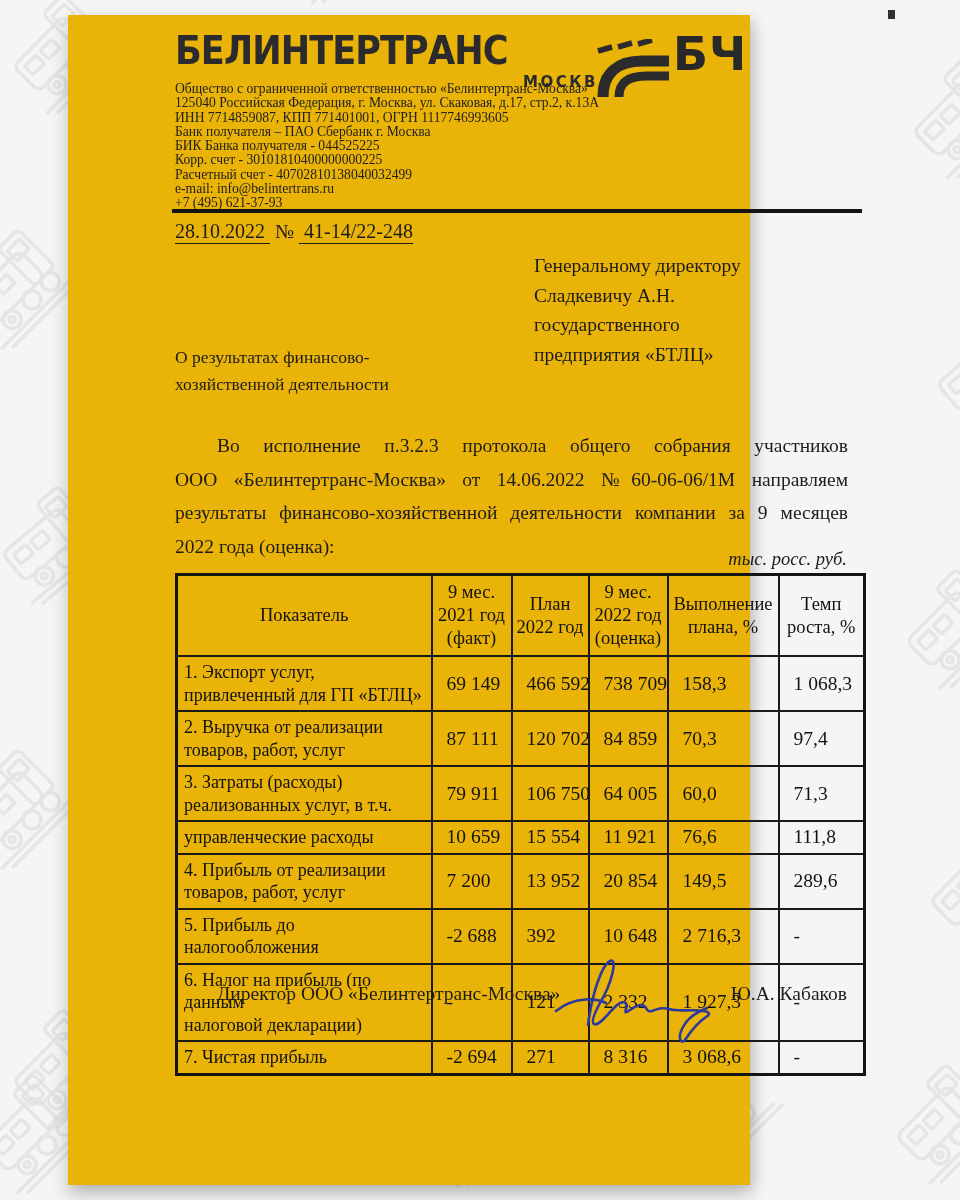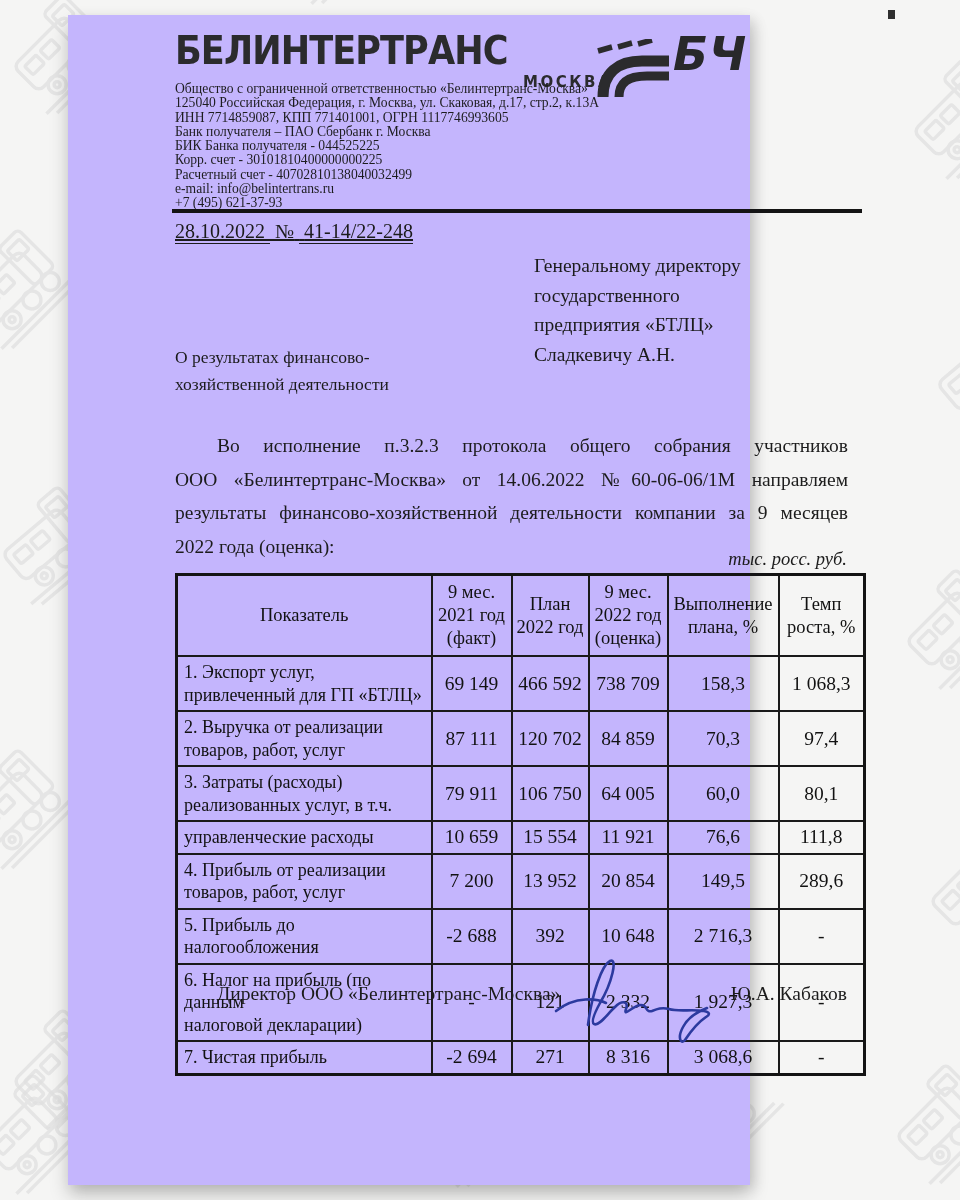--- a/index.html
+++ b/index.html
@@ -5,66 +5,66 @@
   html,body{margin:0;padding:0;}
   .canvas{
     position:relative;width:960px;height:1200px;overflow:hidden;
     background:#f5f5f4;
     font-family:"Liberation Serif", serif;
     color:#1c1c1c;
   }
   .wm{position:absolute;left:0;top:0;width:960px;height:1200px;z-index:0;}
   .page{
     position:absolute;left:68px;top:15px;width:682px;height:1170px;
-    background:#c4b5fd;z-index:2;
+    background:#eab308;z-index:2;
     box-shadow:0 10px 18px rgba(0,0,0,.20), 5px 4px 12px rgba(0,0,0,.10);
   }
   .artifact-dot{position:absolute;left:888px;top:10px;width:7px;height:9px;background:#2f2f2f;z-index:3;}
 
   
   .logo-row{position:absolute;left:107px;top:16px;width:580px;height:66px;}
   .logo-main{
     display:inline-block;font-family:"DejaVu Sans", sans-serif;font-weight:bold;
     font-size:39px;letter-spacing:-1px;color:#2b2b2d;transform:scaleX(.90);
     transform-origin:left top;line-height:1;white-space:nowrap;
   }
   .logo-sub{
     position:absolute;left:348px;top:44px;font-family:"DejaVu Sans", sans-serif;
     font-weight:bold;font-size:15px;letter-spacing:2.5px;color:#2b2b2d;line-height:1;
   }
   .logo-icon{position:absolute;left:420px;top:8px;width:74px;height:58px;}
   .logo-bch{
     position:absolute;left:498px;top:0px;font-family:"DejaVu Sans", sans-serif;
-    font-weight:bold;font-size:46px;letter-spacing:1px;color:#28282a;line-height:1;font-style:italic;
+    font-weight:bold;font-size:46px;letter-spacing:1px;color:#28282a;line-height:1;
   }
   .addr{position:absolute;left:107px;top:67px;font-size:13.6px;line-height:14.3px;color:#1d1d1f;}
   .addr div{white-space:nowrap;}
   .rule{position:absolute;left:104px;top:194px;width:690px;height:4px;background:#141414;}
 
   
-  .refline{position:absolute;left:107px;top:205px;font-size:20px;white-space:nowrap;text-decoration:underline;}
+  .refline{position:absolute;left:107px;top:205px;font-size:20px;white-space:nowrap;}
   .refline .u{border-bottom:1.6px solid #1c1c1c;padding-bottom:1px;}
   .recipient{position:absolute;left:452px;top:236px;font-size:19.5px;line-height:29.5px;margin-left:14px;}
   .subject{position:absolute;left:107px;top:329px;font-size:17.5px;line-height:26.5px;}
 
   
   .bodytext{position:absolute;left:107px;top:414px;width:673px;font-size:19.5px;line-height:33.5px;}
   .jline{text-align:justify;text-align-last:justify;}
   .jline.first{text-indent:42px;}
   .units{position:absolute;left:107px;top:534px;width:686px;text-align:right;
     padding-right:14px;box-sizing:border-box;font-style:italic;font-size:18.5px;}
 
   
   .tbl-wrap{position:absolute;left:107px;top:558px;width:690px;}
   table.results{width:688px;border-collapse:collapse;table-layout:fixed;border:3px solid #141414;}
   table.results th, table.results td{border:2px solid #1a1a1a;color:#121212;vertical-align:middle;}
   table.results th{font-weight:normal;text-align:center;font-size:18.5px;line-height:23px;
     padding:5px 2px;white-space:pre-line;}
   td.c-label{text-align:left;font-size:18px;line-height:22.5px;padding:4px 4px 4px 6px;white-space:pre-line;}
-  td.c-num{text-align:center;font-size:19.5px;padding:4px 0;white-space:nowrap;}
+  td.c-num{text-align:left;font-size:19.5px;padding:4px 14px;white-space:nowrap;}
 
   
   .signrow{position:absolute;left:149px;top:968px;width:630px;display:flex;font-size:19.5px;justify-content:space-between;}
   .sig-name{margin-left:auto;}
   .sig-svg{position:absolute;left:478px;top:938px;width:185px;height:100px;z-index:3;}
 </style>
 </head>
 <body>
 
 <div class="canvas">
@@ -140,22 +140,22 @@
     <div class="rule"></div>
 
     <div class="refline">
       <span class="u">28.10.2022</span><span class="u">&nbsp;</span>
       <span>№</span>
       <span class="u">&nbsp;</span><span class="u">41-14/22-248</span>
     </div>
 
     <div class="recipient">
       <div>Генеральному директору</div>
+      <div>Сладкевичу А.Н.</div>
       <div>государственного предприятия «БТЛЦ»</div>
-      <div>Сладкевичу А.Н.</div>
     </div>
 
     <div class="subject">
       <div>О результатах финансово-</div>
       <div>хозяйственной деятельности</div>
     </div>
 
     <div class="bodytext">
       <div class="jline first">Во исполнение п.3.2.3 протокола общего собрания участников</div>
       <div class="jline">ООО «Белинтертранс-Москва» от 14.06.2022 №60-06-06/1М направляем</div>
@@ -211,21 +211,21 @@
               <td class="c-num">70,3</td>
               <td class="c-num">97,4</td>
             </tr>
             <tr>
               <td class="c-label">3. Затраты (расходы)
 реализованных  услуг, в т.ч.</td>
               <td class="c-num">79 911</td>
               <td class="c-num">106 750</td>
               <td class="c-num">64 005</td>
               <td class="c-num">60,0</td>
-              <td class="c-num">80,1</td>
+              <td class="c-num">71,3</td>
             </tr>
             <tr>
               <td class="c-label">управленческие расходы</td>
               <td class="c-num">10 659</td>
               <td class="c-num">15 554</td>
               <td class="c-num">11 921</td>
               <td class="c-num">76,6</td>
               <td class="c-num">111,8</td>
             </tr>
             <tr>

